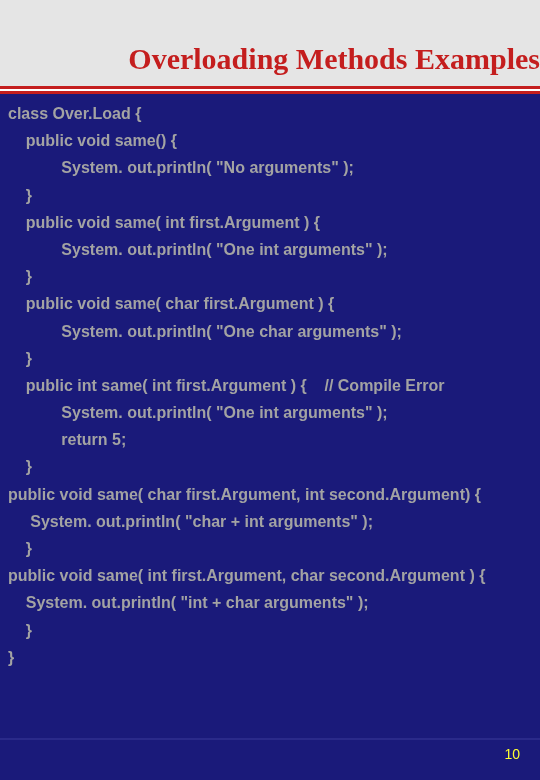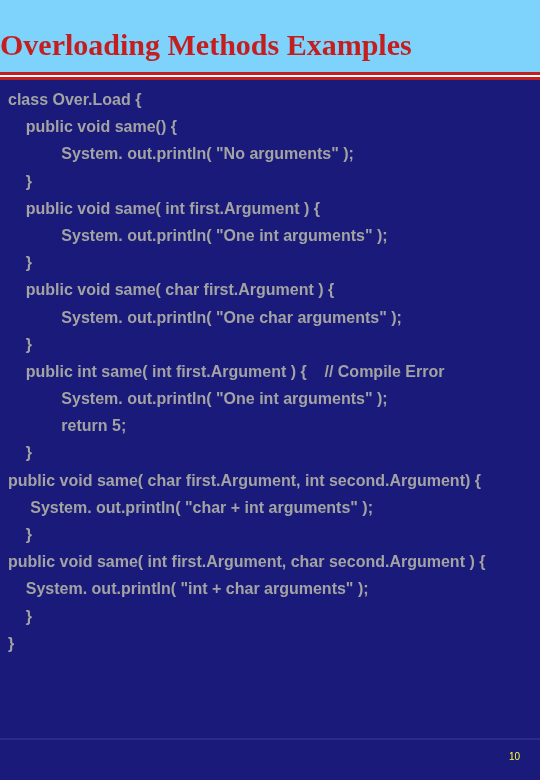--- a/index.html
+++ b/index.html
@@ -14,24 +14,24 @@
   .slide {
     width: 540px;
     height: 780px;
     position: relative;
   }
   .title {
     color: #c41e1e;
     font-size: 30px;
     font-weight: bold;
     font-family: "Times New Roman", serif;
-    text-align: left;
-    padding-top: 28px;
+    text-align: right;
+    padding-top: 42px;
     padding-bottom: 10px;
-    background: #7dd3fc;
+    background: #e5e5e5;
   }
   .divider {
     width: 100%;
     height: 8px;
     background: #ffffff;
     position: relative;
   }
   .divider::before {
     content: "";
     display: block;
@@ -59,21 +59,21 @@
     font-weight: bold;
     line-height: 1.7;
     padding: 6px 8px 0 8px;
     white-space: pre;
   }
   .page-number {
     position: absolute;
     bottom: 18px;
     right: 20px;
     color: #ffff33;
-    font-size: 10px;
+    font-size: 14px;
   }
   .footer-line {
     position: absolute;
     bottom: 40px;
     left: 0;
     width: 100%;
     height: 2px;
     background: #2a2a8a;
   }
 </style>

